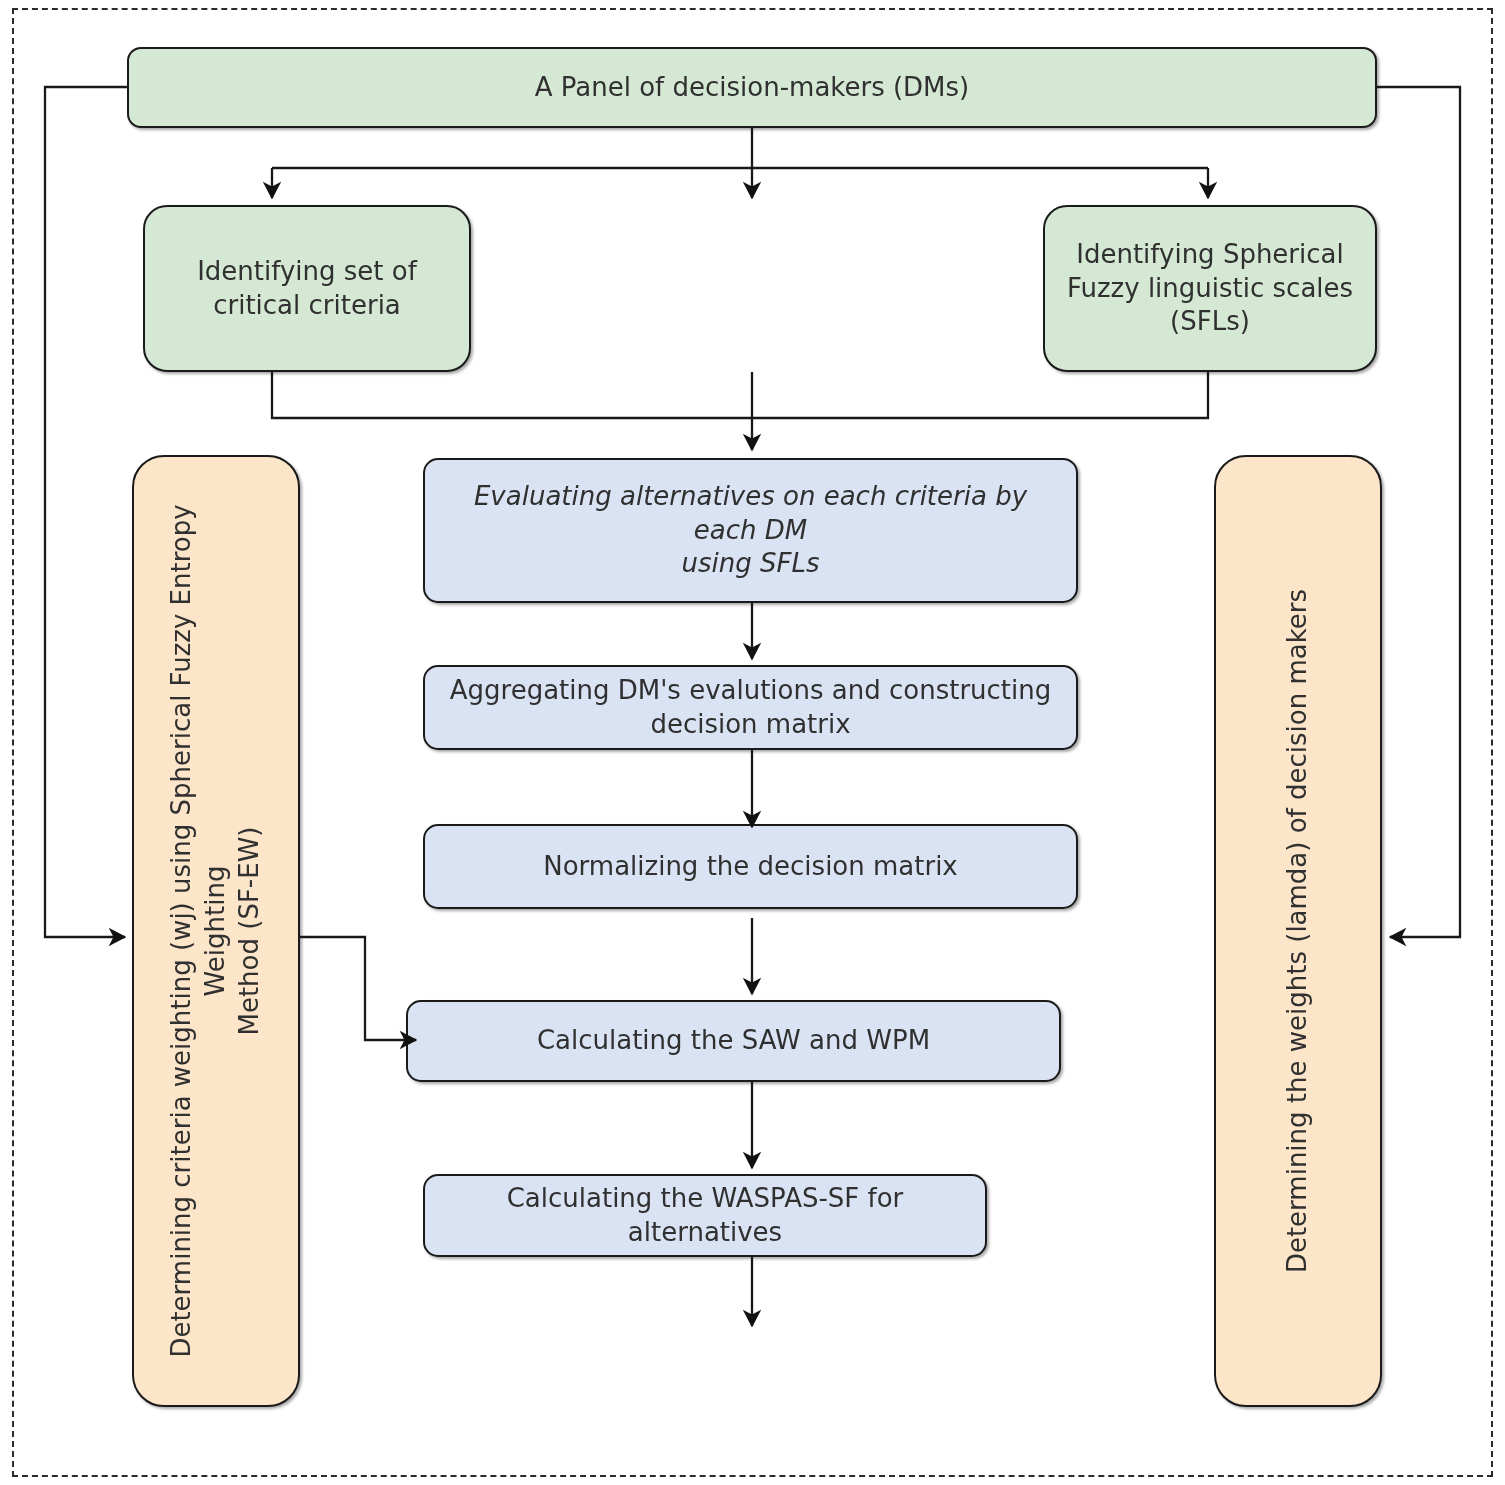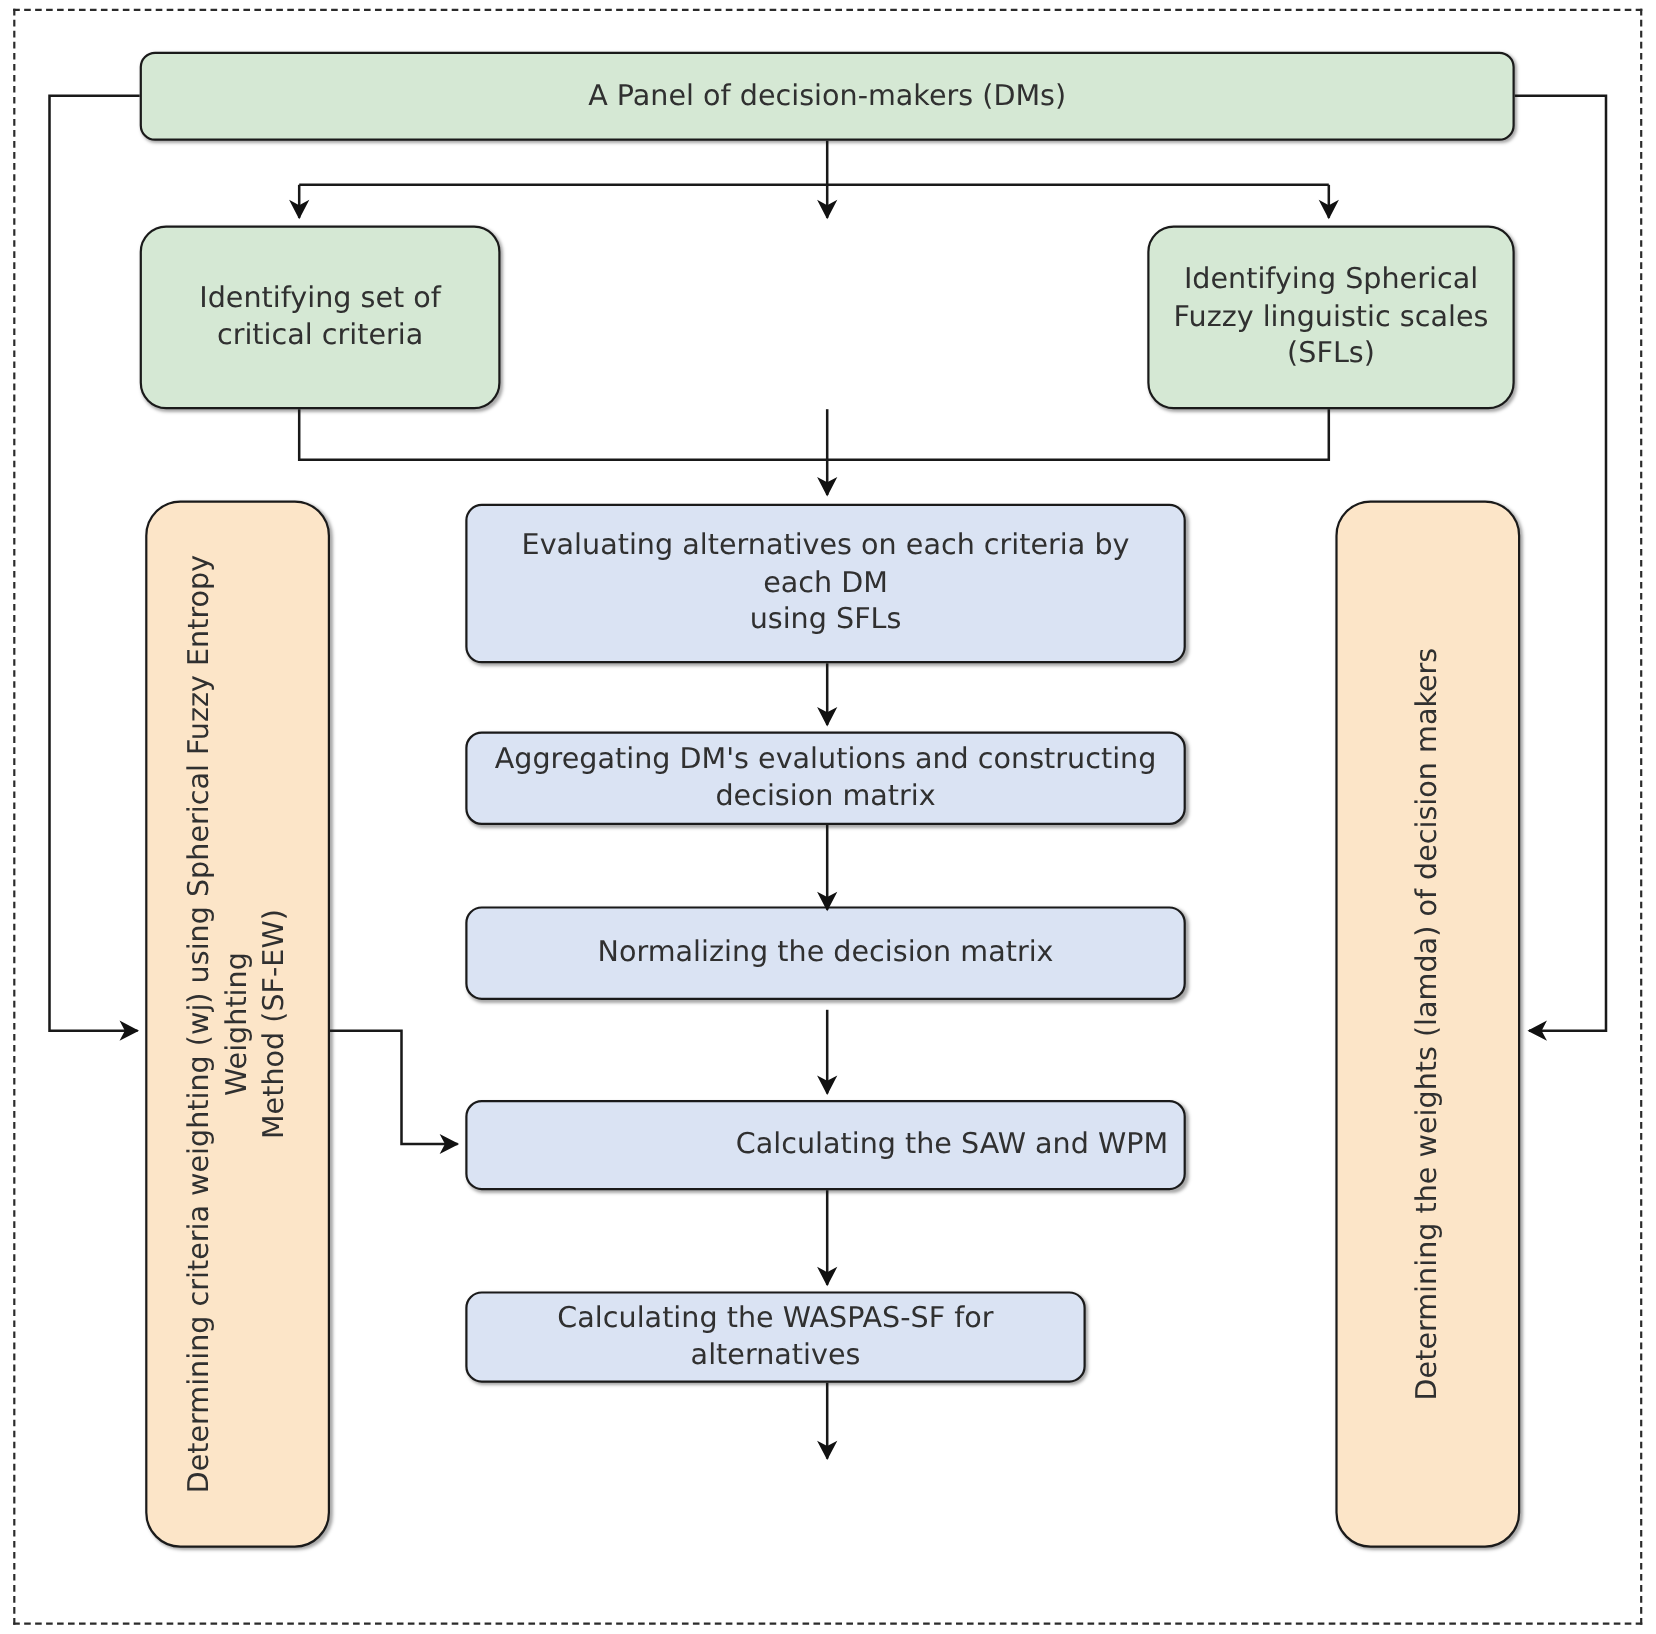--- a/index.html
+++ b/index.html
@@ -65,48 +65,48 @@
       <path d="M1377,87 H1460 V937 H1390" marker-end="url(#arrowhead)"></path>
 
       <path d="M300,937 H365 V1040 H416" marker-end="url(#arrowhead)"></path>
     </g>
   </svg>
 
   <div class="node green" style="left:127px;top:47px;width:1250px;height:81px;">
     <span>A Panel of decision-makers (DMs)</span>
   </div>
 
-  <div class="node green small" style="left:127px;top:205px;width:328px;height:167px;">
+  <div class="node green small" style="left:143px;top:205px;width:328px;height:167px;">
     <span>Identifying set of critical criteria</span>
   </div>
   <div class="node green small" style="left:1043px;top:205px;width:334px;height:167px;text-align:center;">
     <span>Identifying Spherical Fuzzy linguistic scales
 (SFLs)</span>
   </div>
 
   <div class="node orange" style="left:132px;top:455px;width:168px;height:952px;padding:0;">
     <div class="vlabel">Determining criteria weighting (wj) using Spherical Fuzzy Entropy Weighting
 Method (SF-EW)</div>
   </div>
 
   <div class="node orange" style="left:1214px;top:455px;width:168px;height:952px;padding:0;">
     <div class="vlabel">Determining the weights (lamda) of decision makers</div>
   </div>
 
-  <div class="node blue" style="left:423px;top:458px;width:655px;height:145px;">
+  <div class="node blue" style="left:423px;top:458px;width:655px;height:145px;font-style:italic;">
     <span>Evaluating alternatives on each criteria by each DM
 using SFLs</span>
   </div>
   <div class="node blue" style="left:423px;top:665px;width:655px;height:85px;">
     <span>Aggregating DM's evalutions and constructing
 decision matrix</span>
   </div>
   <div class="node blue" style="left:423px;top:824px;width:655px;height:85px;">
     <span>Normalizing the decision matrix</span>
   </div>
-  <div class="node blue" style="left:423px;top:1000px;width:655px;height:82px;justify-content:flex-end;">
+  <div class="node blue" style="left:406px;top:1000px;width:655px;height:82px;">
     <span>Calculating the SAW and WPM</span>
   </div>
   <div class="node blue" style="left:423px;top:1174px;width:564px;height:83px;">
     <span>Calculating the WASPAS-SF for alternatives</span>
   </div>
 
 </div>
 
 </body></html>

